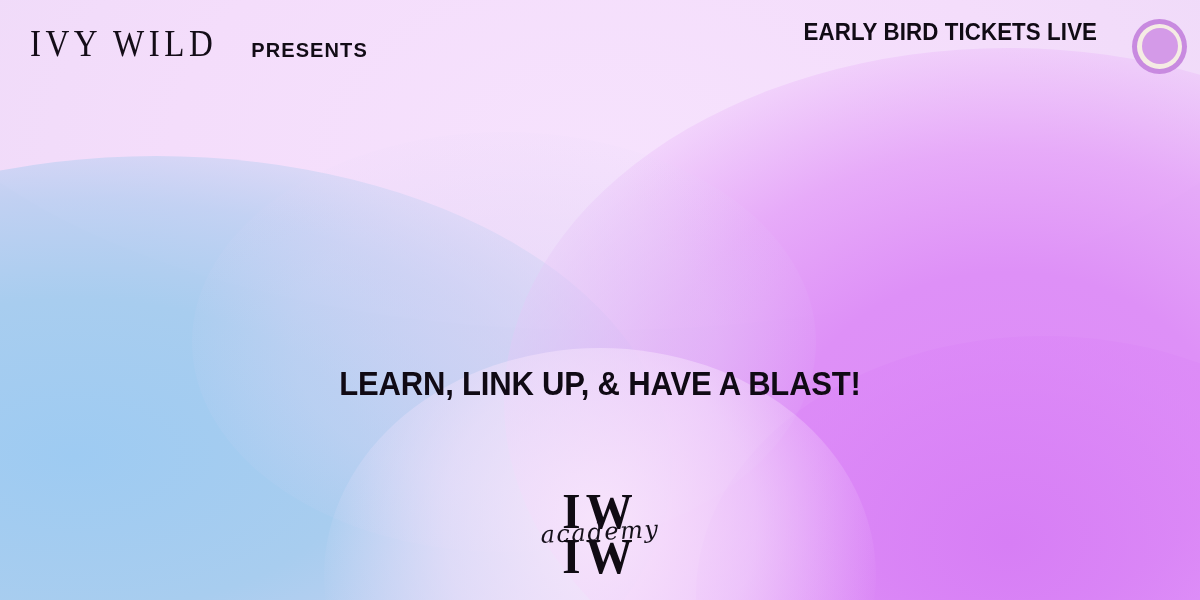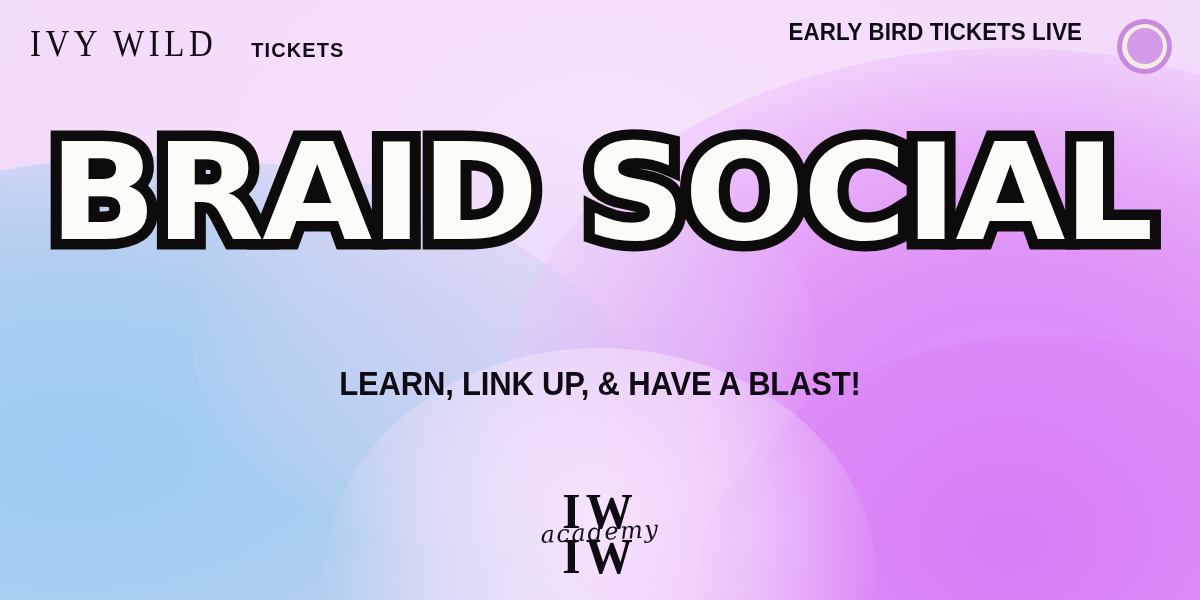--- a/index.html
+++ b/index.html
@@ -87,21 +87,21 @@
   
   .header {
     position: absolute;
     left: 0;
     right: 0;
     top: 0;
     height: 92px;
     display: flex;
     align-items: center;
     justify-content: space-between;
-    padding: 0 28px 0 30px;
+    padding: 0 13px 0 30px;
     box-sizing: border-box;
   }
   .header-left {
     display: flex;
     align-items: baseline;
     gap: 34px;
   }
   .brand {
     font-family: "Liberation Serif", "DejaVu Serif", serif;
     font-size: 33px;
@@ -244,35 +244,32 @@
   <div class="bg-blob bg-top"></div>
   <div class="bg-blob bg-blue"></div>
   <div class="bg-blob bg-orchid"></div>
   <div class="bg-blob bg-magenta"></div>
   <div class="bg-blob bg-centre"></div>
   <div class="bg-blob bg-light"></div>
 
   <div class="header">
     <div class="header-left">
       <span class="brand">IVY WILD</span>
-      <span class="presents">TICKETS</span>
+      <span class="presents">PRESENTS</span>
     </div>
     <div class="header-right">
       <span class="ticket-note">EARLY BIRD TICKETS LIVE</span>
       <span class="badge">
         <span class="badge-ring">
           <span class="badge-core"></span>
         </span>
       </span>
     </div>
   </div>
 
-  <div class="title-wrap">
-    <span class="title">BRAID SOCIAL</span>
-  </div>
 
   <div class="tagline">LEARN, LINK UP, &amp; HAVE A BLAST!</div>
 
   <div class="logo">
     <div class="logo-mono top">IW</div>
     <div class="logo-mono bottom">IW</div>
     <div class="logo-script">academy</div>
   </div>
 
 </div>

